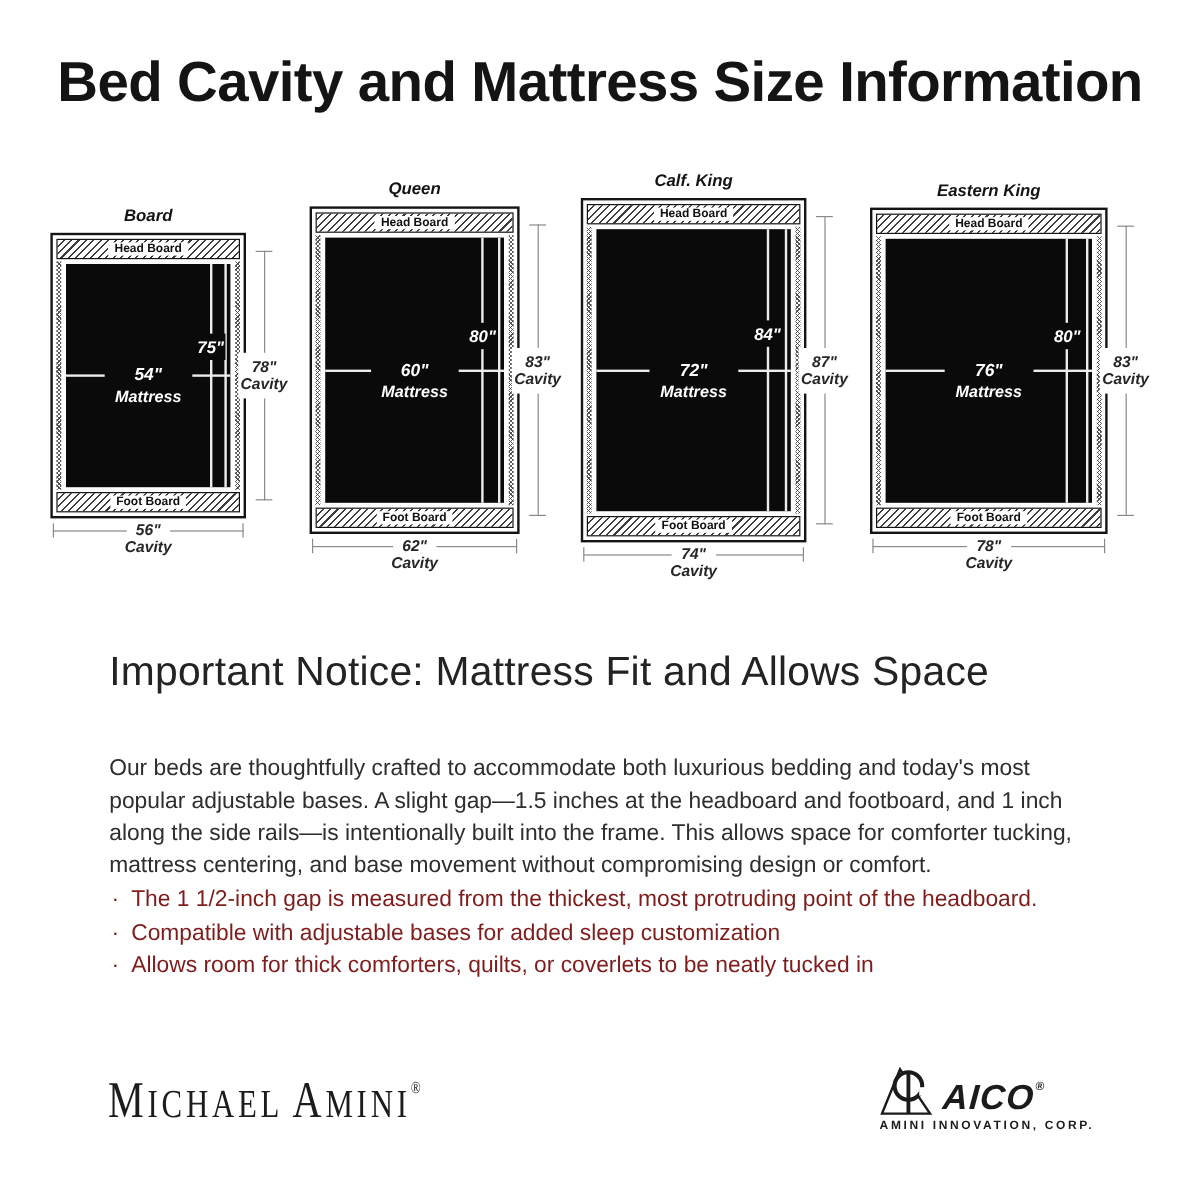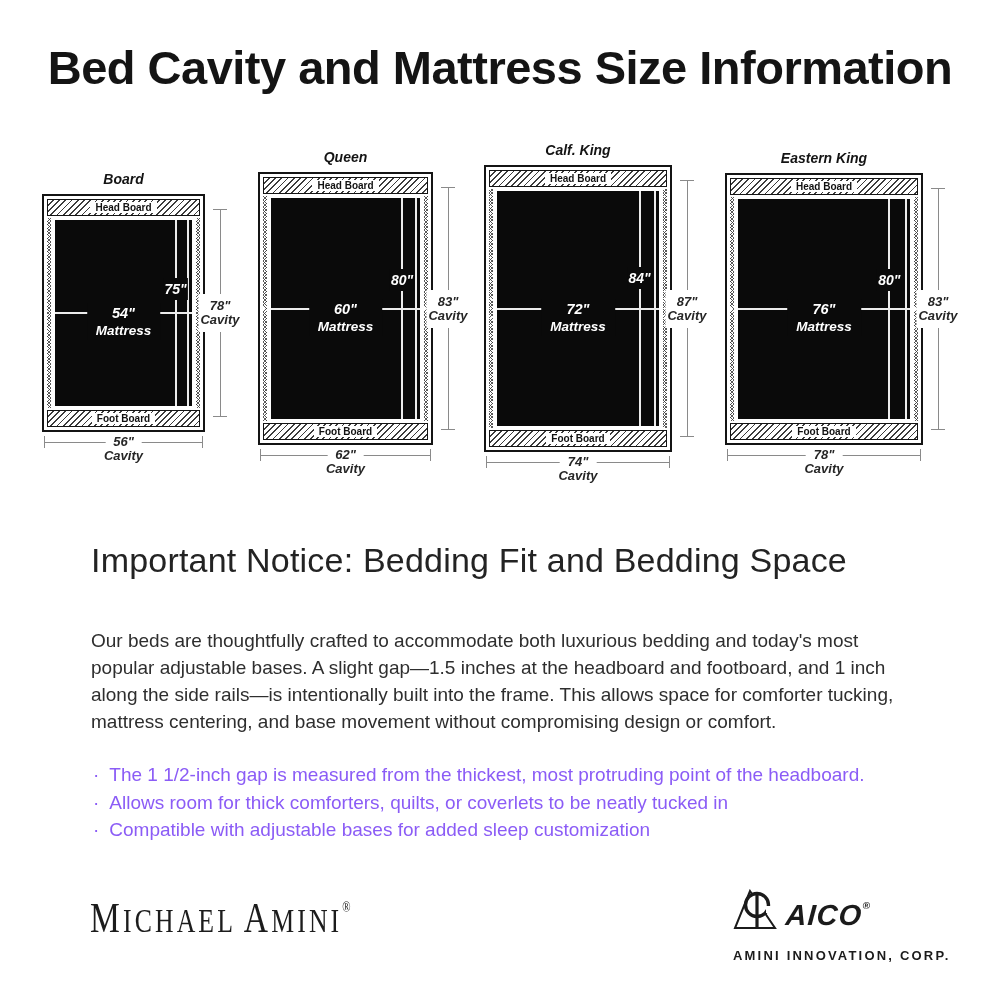--- a/index.html
+++ b/index.html
@@ -63,39 +63,39 @@
   .hdim .hnum{position:absolute;left:50%;top:7px;transform:translate(-50%,-50%);
               background:#fff;padding:0 8px;white-space:nowrap;}
   .hdim .hword{margin-top:0;}
 
   
   .notice-h{position:absolute;left:91px;top:541px;font-size:34px;font-weight:300;
             color:#232323;letter-spacing:0.2px;}
   .para{position:absolute;left:91px;top:627px;width:818px;font-size:19px;line-height:27px;
         font-weight:300;color:#2e2e2e;}
   .bullets{position:absolute;left:91px;top:737px;width:822px;font-size:19px;line-height:26.5px;
-           font-weight:300;color:#8b5cf6;margin-top:25px;}
+           font-weight:300;color:#7f1d1d;}
   .bullet{margin-bottom:1px;}
   .bullet .bdot{display:inline-block;margin-right:10px;margin-left:2px;}
 
   
   .brand{position:absolute;left:90px;top:895px;white-space:nowrap;
          font-family:"Liberation Serif",serif;color:#1c1c1c;
          transform:scaleX(0.78);transform-origin:left top;}
   .brand .bcap{font-size:43px;letter-spacing:4px;line-height:46px;}
   .brand .bsmall{font-size:33px;letter-spacing:4px;line-height:46px;}
   .brand .bspace{display:inline-block;width:10px;}
   .brand .breg{font-size:14px;vertical-align:20px;letter-spacing:0;}
 
   .aico{position:absolute;left:733px;top:889px;color:#1b1b1b;}
   .aico-row{display:flex;align-items:flex-end;gap:9px;}
   .aico-word{font-style:italic;font-weight:700;font-size:29px;line-height:29px;
              letter-spacing:1px;transform:skewX(-4deg);}
   .aico-reg{font-size:10px;vertical-align:16px;font-style:normal;font-weight:700;}
-  .aico-sub{margin-top:18px;font-weight:700;font-size:13px;letter-spacing:2.2px;white-space:nowrap;}
+  .aico-sub{margin-top:3px;font-weight:700;font-size:10px;letter-spacing:2.2px;white-space:nowrap;}
 </style>
 </head>
 <body>
 
 <div class="page">
 
   <div class="title">Bed Cavity and Mattress Size Information</div>
 
   <div class="bed b0">
     <div class="bed-name">Board</div>
@@ -266,26 +266,26 @@
       <div class="measure">
           <span class="hl"></span>
           <span class="cap-l"></span>
           <span class="cap-r"></span>
         <span class="hnum dimtxt">78"</span>
       </div>
       <div class="hword dimtxt">Cavity</div>
     </div>
   </div>
 
-  <div class="notice-h">Important Notice: Bedding Fit and Bedding Space</div>
+  <div class="notice-h">Important Notice: Mattress Fit and Allows Space</div>
   <div class="para">Our beds are thoughtfully crafted to accommodate both luxurious bedding and today's most popular adjustable bases. A slight gap—1.5 inches at the headboard and footboard, and 1 inch along the side rails—is intentionally built into the frame. This allows space for comforter tucking, mattress centering, and base movement without compromising design or comfort.</div>
   <div class="bullets">
     <div class="bullet"><span class="bdot">·</span><span>The 1 1/2-inch gap is measured from the thickest, most protruding point of the headboard.</span></div>
+    <div class="bullet"><span class="bdot">·</span><span>Compatible with adjustable bases for added sleep customization</span></div>
     <div class="bullet"><span class="bdot">·</span><span>Allows room for thick comforters, quilts, or coverlets to be neatly tucked in</span></div>
-    <div class="bullet"><span class="bdot">·</span><span>Compatible with adjustable bases for added sleep customization</span></div>
   </div>
 
   <div class="brand">
     <span class="bcap">M</span><span class="bsmall">ICHAEL</span><span class="bspace"></span><span class="bcap">A</span><span class="bsmall">MINI</span><span class="breg">®</span>
   </div>
 
   <div class="aico">
     <div class="aico-row">
       <svg width="44" height="41" viewBox="0 0 44 41">
         <polygon points="17,2 42,39 2,39" fill="none" stroke="#1b1b1b" stroke-width="2"></polygon>

